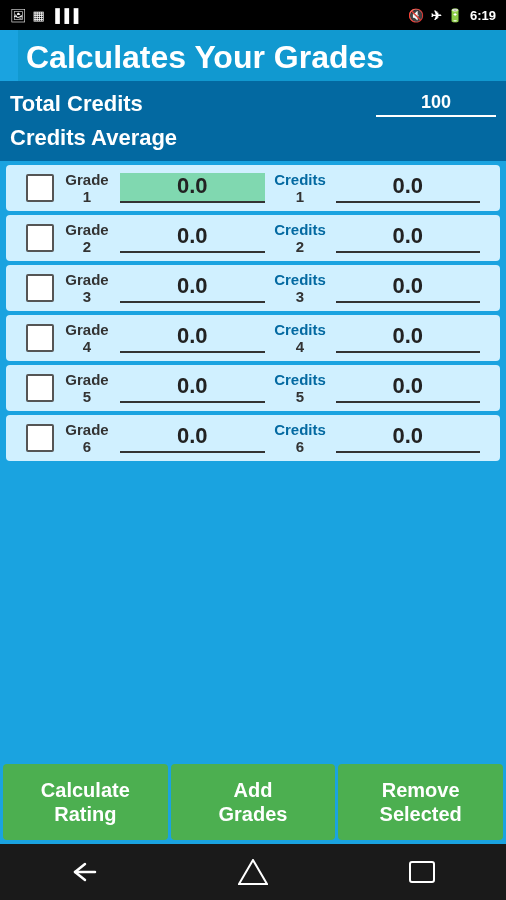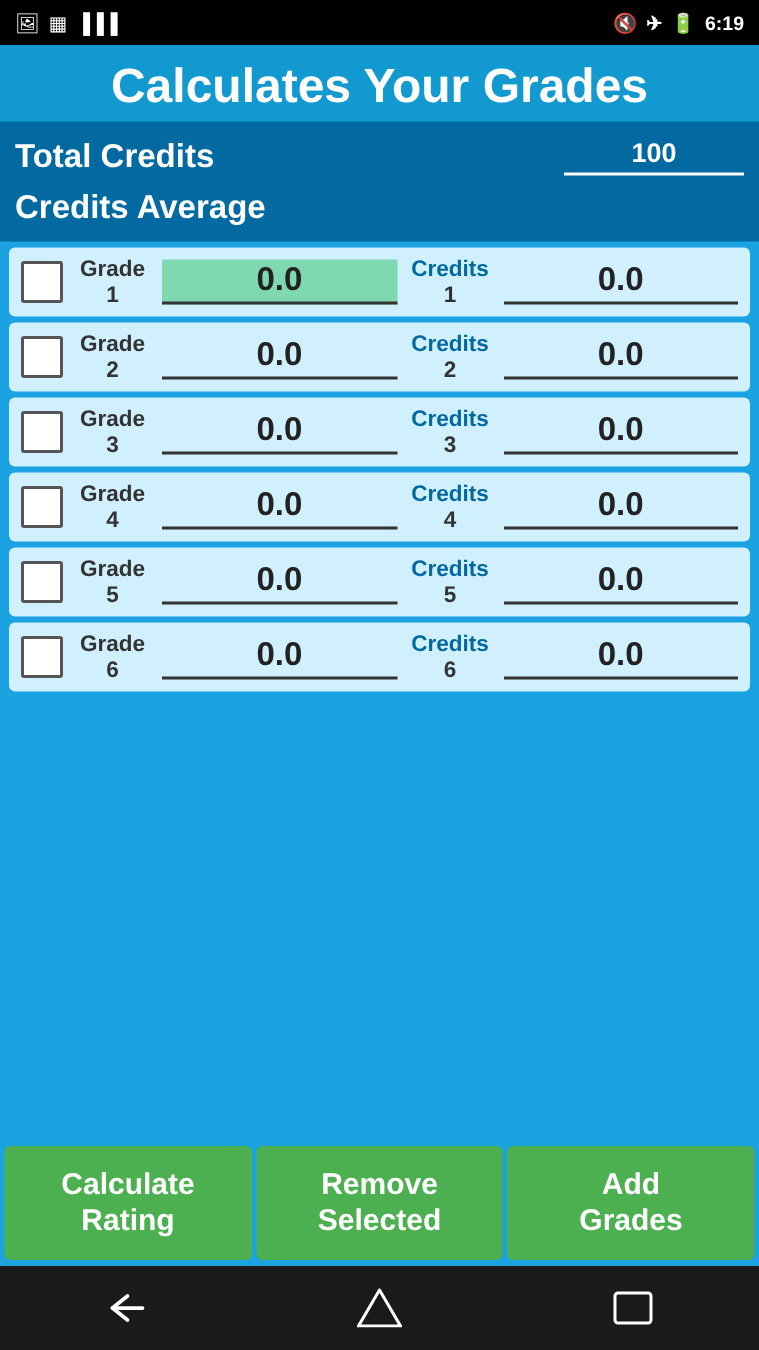--- a/index.html
+++ b/index.html
@@ -48,22 +48,22 @@
       background: #1aa3e0;
       display: flex;
       flex-direction: column;
       overflow: hidden;
     }
 
     
     .header {
       background: #1199d0;
       padding: 10px 8px 6px 8px;
-      text-align: center;
-      flex-shrink: 0;
+      flex-shrink: 0;
+      margin-left: 18px;
     }
     .app-title {
       color: white;
       font-size: 32px;
       font-weight: bold;
       line-height: 1.1;
     }
     .rating-missing {
       color: white;
       font-size: 18px;
@@ -106,21 +106,21 @@
       flex-direction: column;
       gap: 4px;
       overflow-y: auto;
     }
 
     .grade-row {
       background: #d0f0ff;
       border-radius: 4px;
       display: flex;
       align-items: center;
-      padding: 6px 8px;
+      padding: 6px 20px;
       gap: 8px;
     }
 
     .grade-checkbox {
       width: 28px;
       height: 28px;
       border: 2px solid #555;
       background: white;
       flex-shrink: 0;
       border-radius: 2px;
@@ -352,22 +352,22 @@
       <div class="credits-label-group">
         <span class="credits-label">Credits</span>
         <span class="credits-num">6</span>
       </div>
       <input type="text" class="credits-value" value="0.0" style="">
     </div>
     </div>
 
   <div class="buttons-row">
     <button class="btn" id="calc-btn">Calculate<br>Rating</button>
+    <button class="btn" id="add-btn">Add<br>Grades</button>
     <button class="btn" id="remove-btn">Remove<br>Selected</button>
-    <button class="btn" id="add-btn">Add<br>Grades</button>
   </div>
 
 </div>
 
 <div class="nav-bar">
   <div class="nav-icon">
     <svg width="30" height="24" viewBox="0 0 30 24" fill="none">
       <polyline points="16,4 6,12 16,20" fill="none" stroke="white" stroke-width="2.5" stroke-linecap="round" stroke-linejoin="round"></polyline>
       <line x1="6" y1="12" x2="26" y2="12" stroke="white" stroke-width="2.5" stroke-linecap="round"></line>
     </svg>

